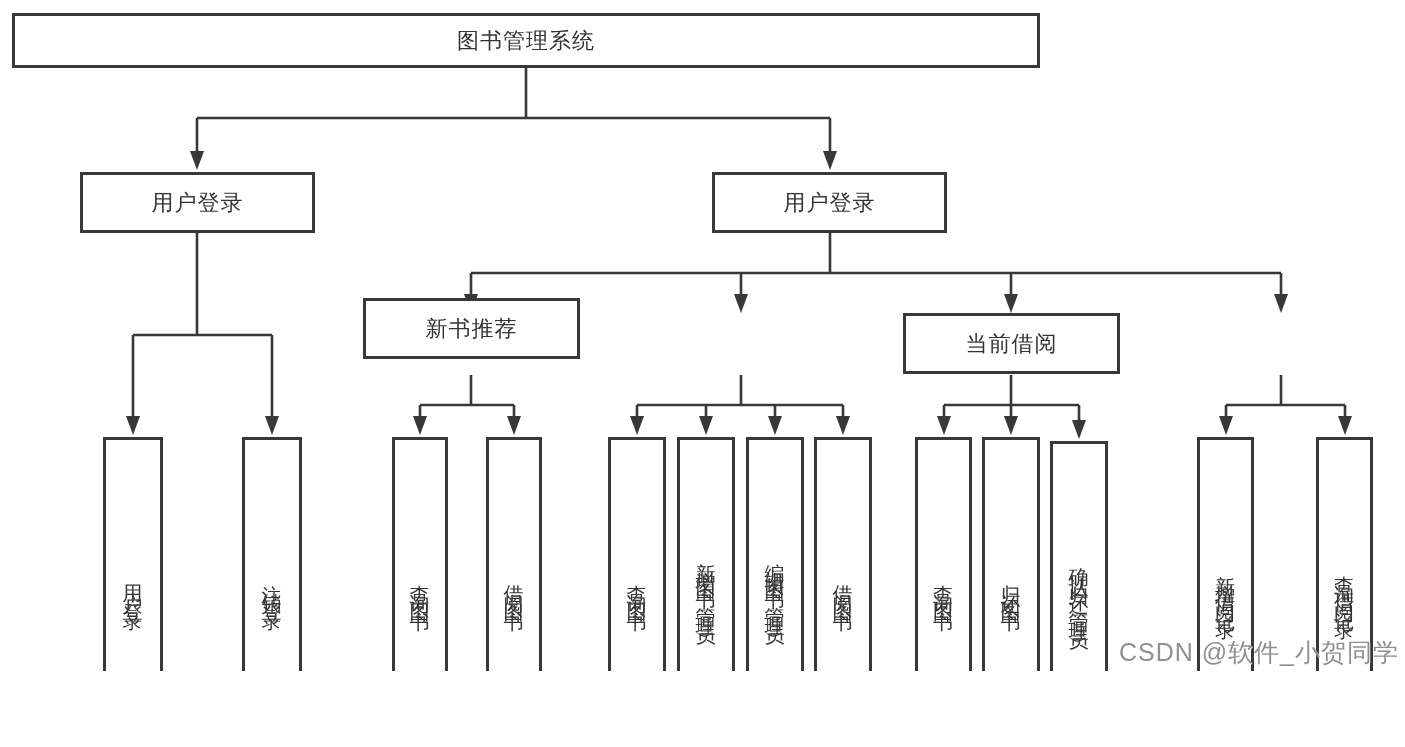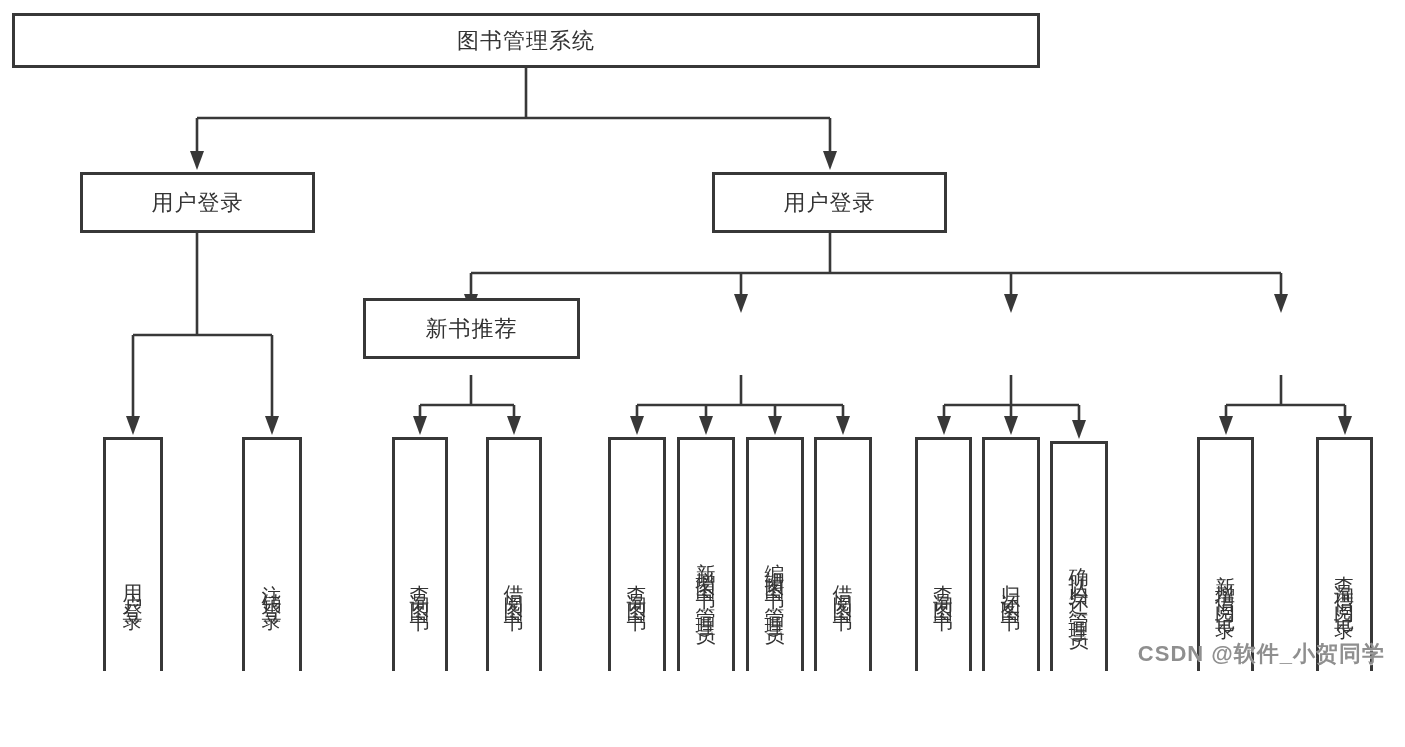--- a/index.html
+++ b/index.html
@@ -48,29 +48,28 @@
   }
   .v {
     writing-mode: vertical-rl;
     text-orientation: mixed;
     font-size: 20px;
     letter-spacing: 9px;
     line-height: 1;
   }
   .watermark {
     position: absolute;
-    right: 20px;
+    right: 6px;
     bottom: 2px;
     z-index: 3;
-    font-size: 22px;
+    font-size: 25px;
     letter-spacing: 1px;
     color: var(--watermark, #8f8f8f);
     text-shadow: 1px 1px 0 rgba(255,255,255,0.65);
     white-space: nowrap;
-    font-weight: bold;
   }
 </style>
 </head>
 <body>
 
 <div id="canvas">
 
   <svg class="wires" width="1405" height="747" viewBox="0 0 1405 747">
 
     <path d="M526 68V118 M197 118H830 M197 118V156 M830 118V156
@@ -101,20 +100,21 @@
     <polygon points="1226,435 1219,416 1233,416"></polygon>
     <polygon points="1345,435 1338,416 1352,416"></polygon>
   </svg>
 
   <div class="node h" style="left:12px;top:13px;width:1028px;height:55px">图书管理系统</div>
 
   <div class="node h" style="left:80px;top:172px;width:235px;height:61px">用户登录</div>
   <div class="node h" style="left:712px;top:172px;width:235px;height:61px">用户登录</div>
 
   <div class="node h" style="left:363px;top:298px;width:217px;height:61px">新书推荐</div>
+  <div class="node h" style="left:903px;top:313px;width:217px;height:61px">当前借阅</div>
 
   <div class="node v" style="left:103px;top:437px;width:60px;height:300px">用户登录</div>
   <div class="node v" style="left:242px;top:437px;width:60px;height:300px">注销登录</div>
 
   <div class="node v" style="left:392px;top:437px;width:56px;height:300px">查询图书</div>
   <div class="node v" style="left:486px;top:437px;width:56px;height:300px">借阅图书</div>
 
   <div class="node v" style="left:608px;top:437px;width:58px;height:300px">查询图书</div>
   <div class="node v" style="left:677px;top:437px;width:58px;height:300px">新增图书（管理员）</div>
   <div class="node v" style="left:746px;top:437px;width:58px;height:300px">编辑图书（管理员）</div>

